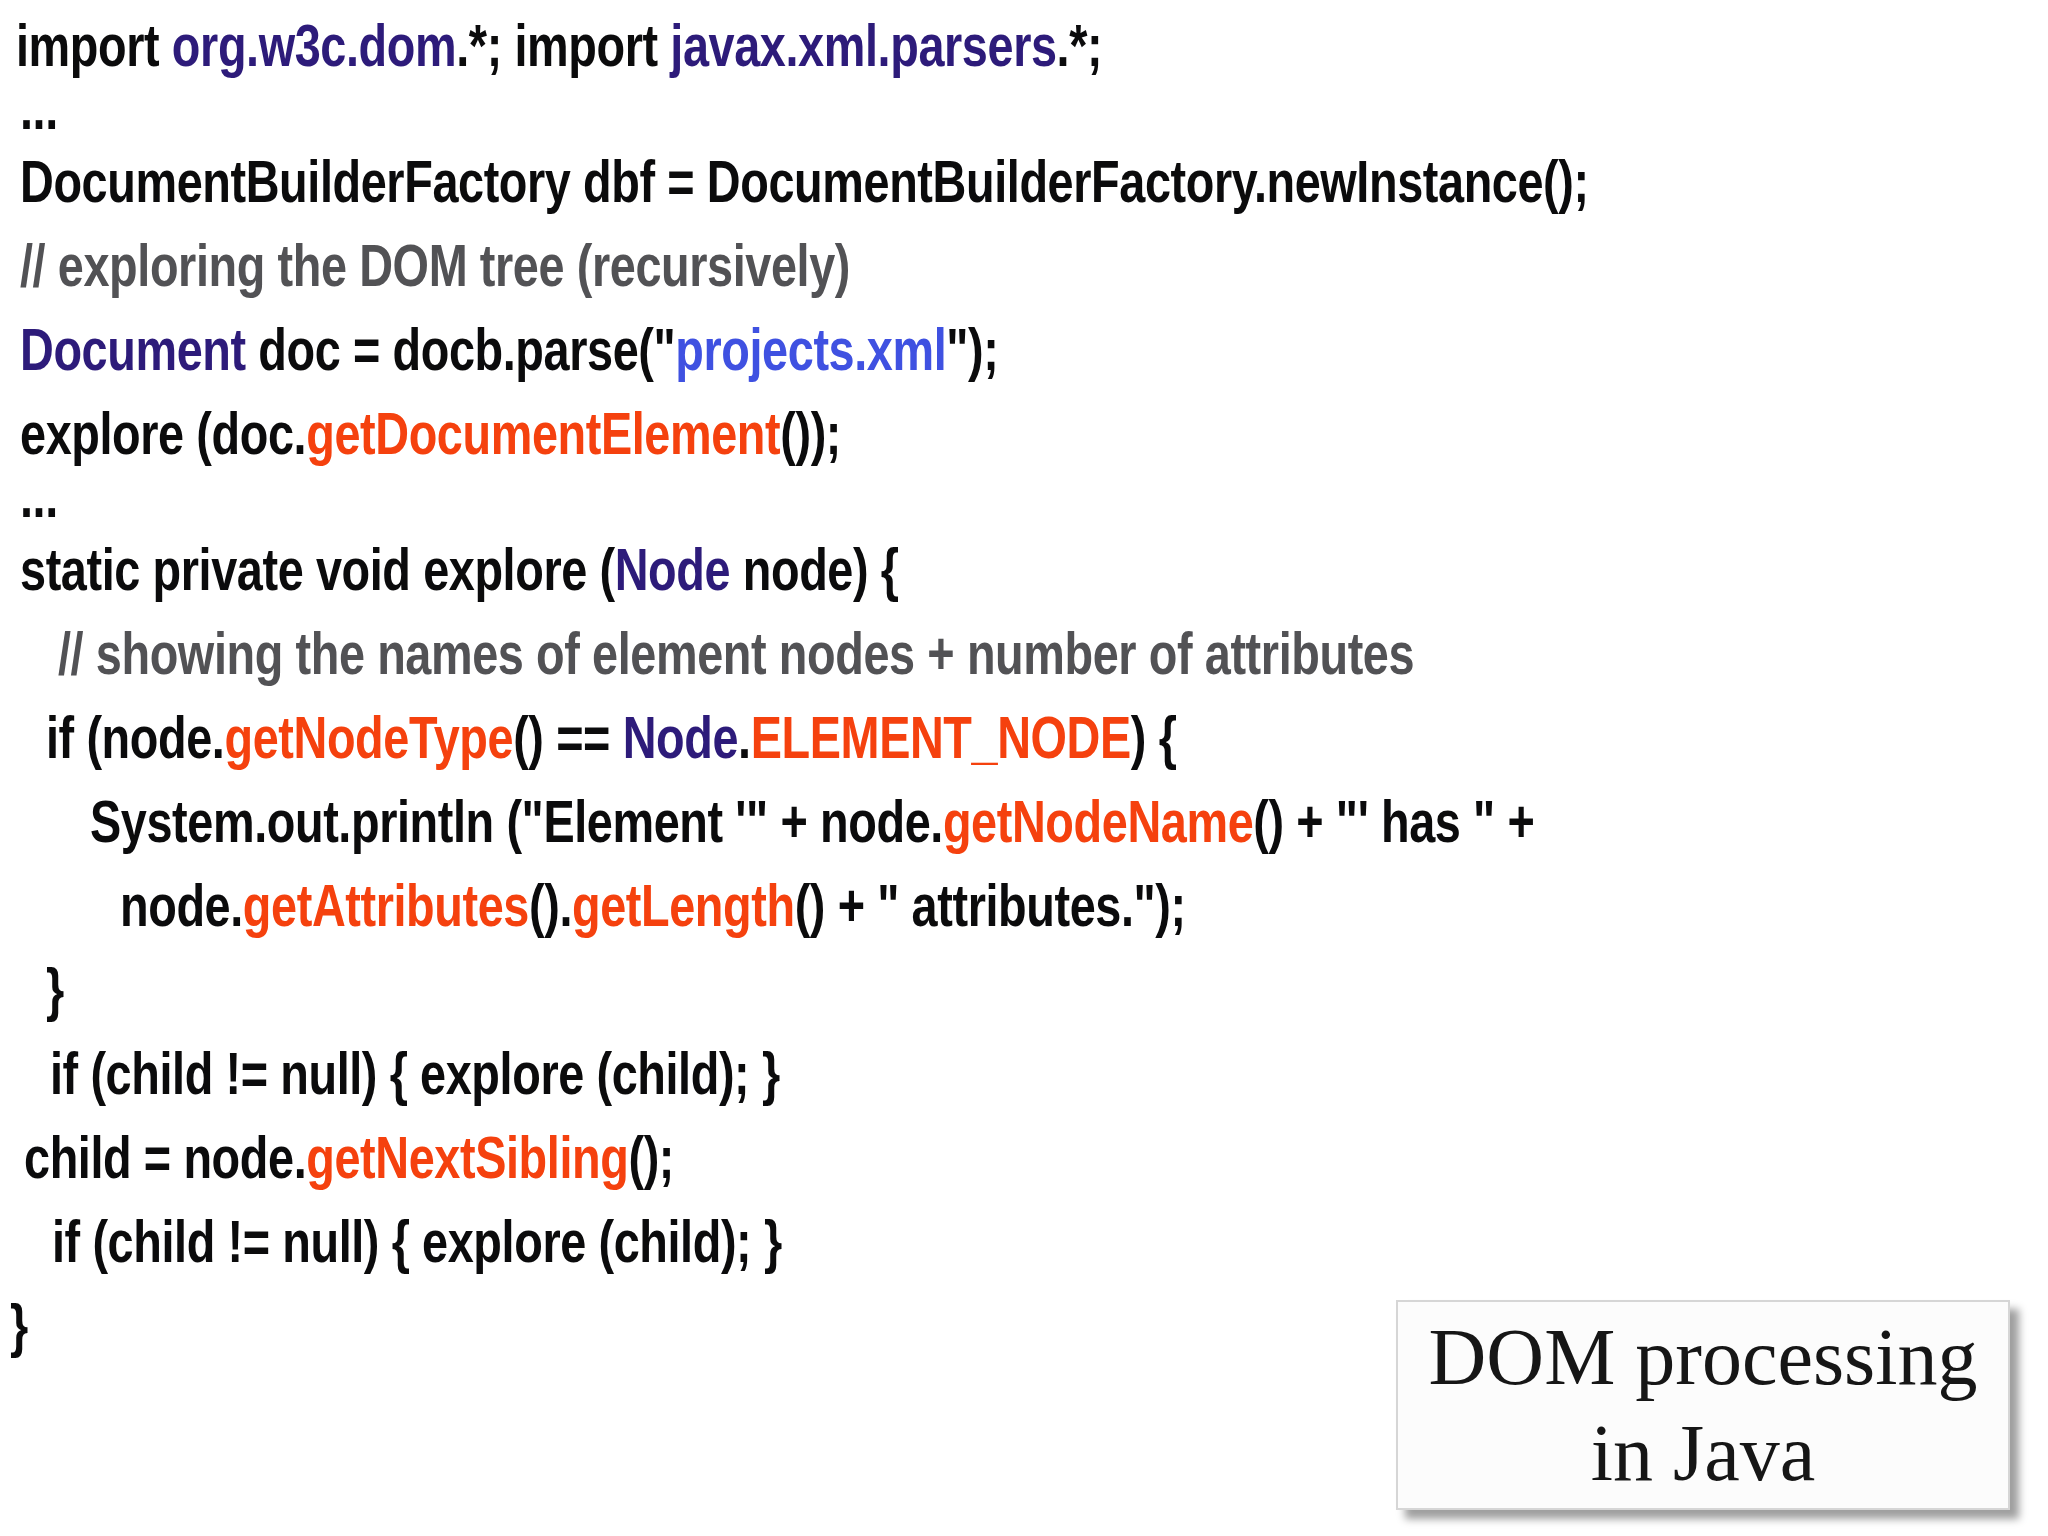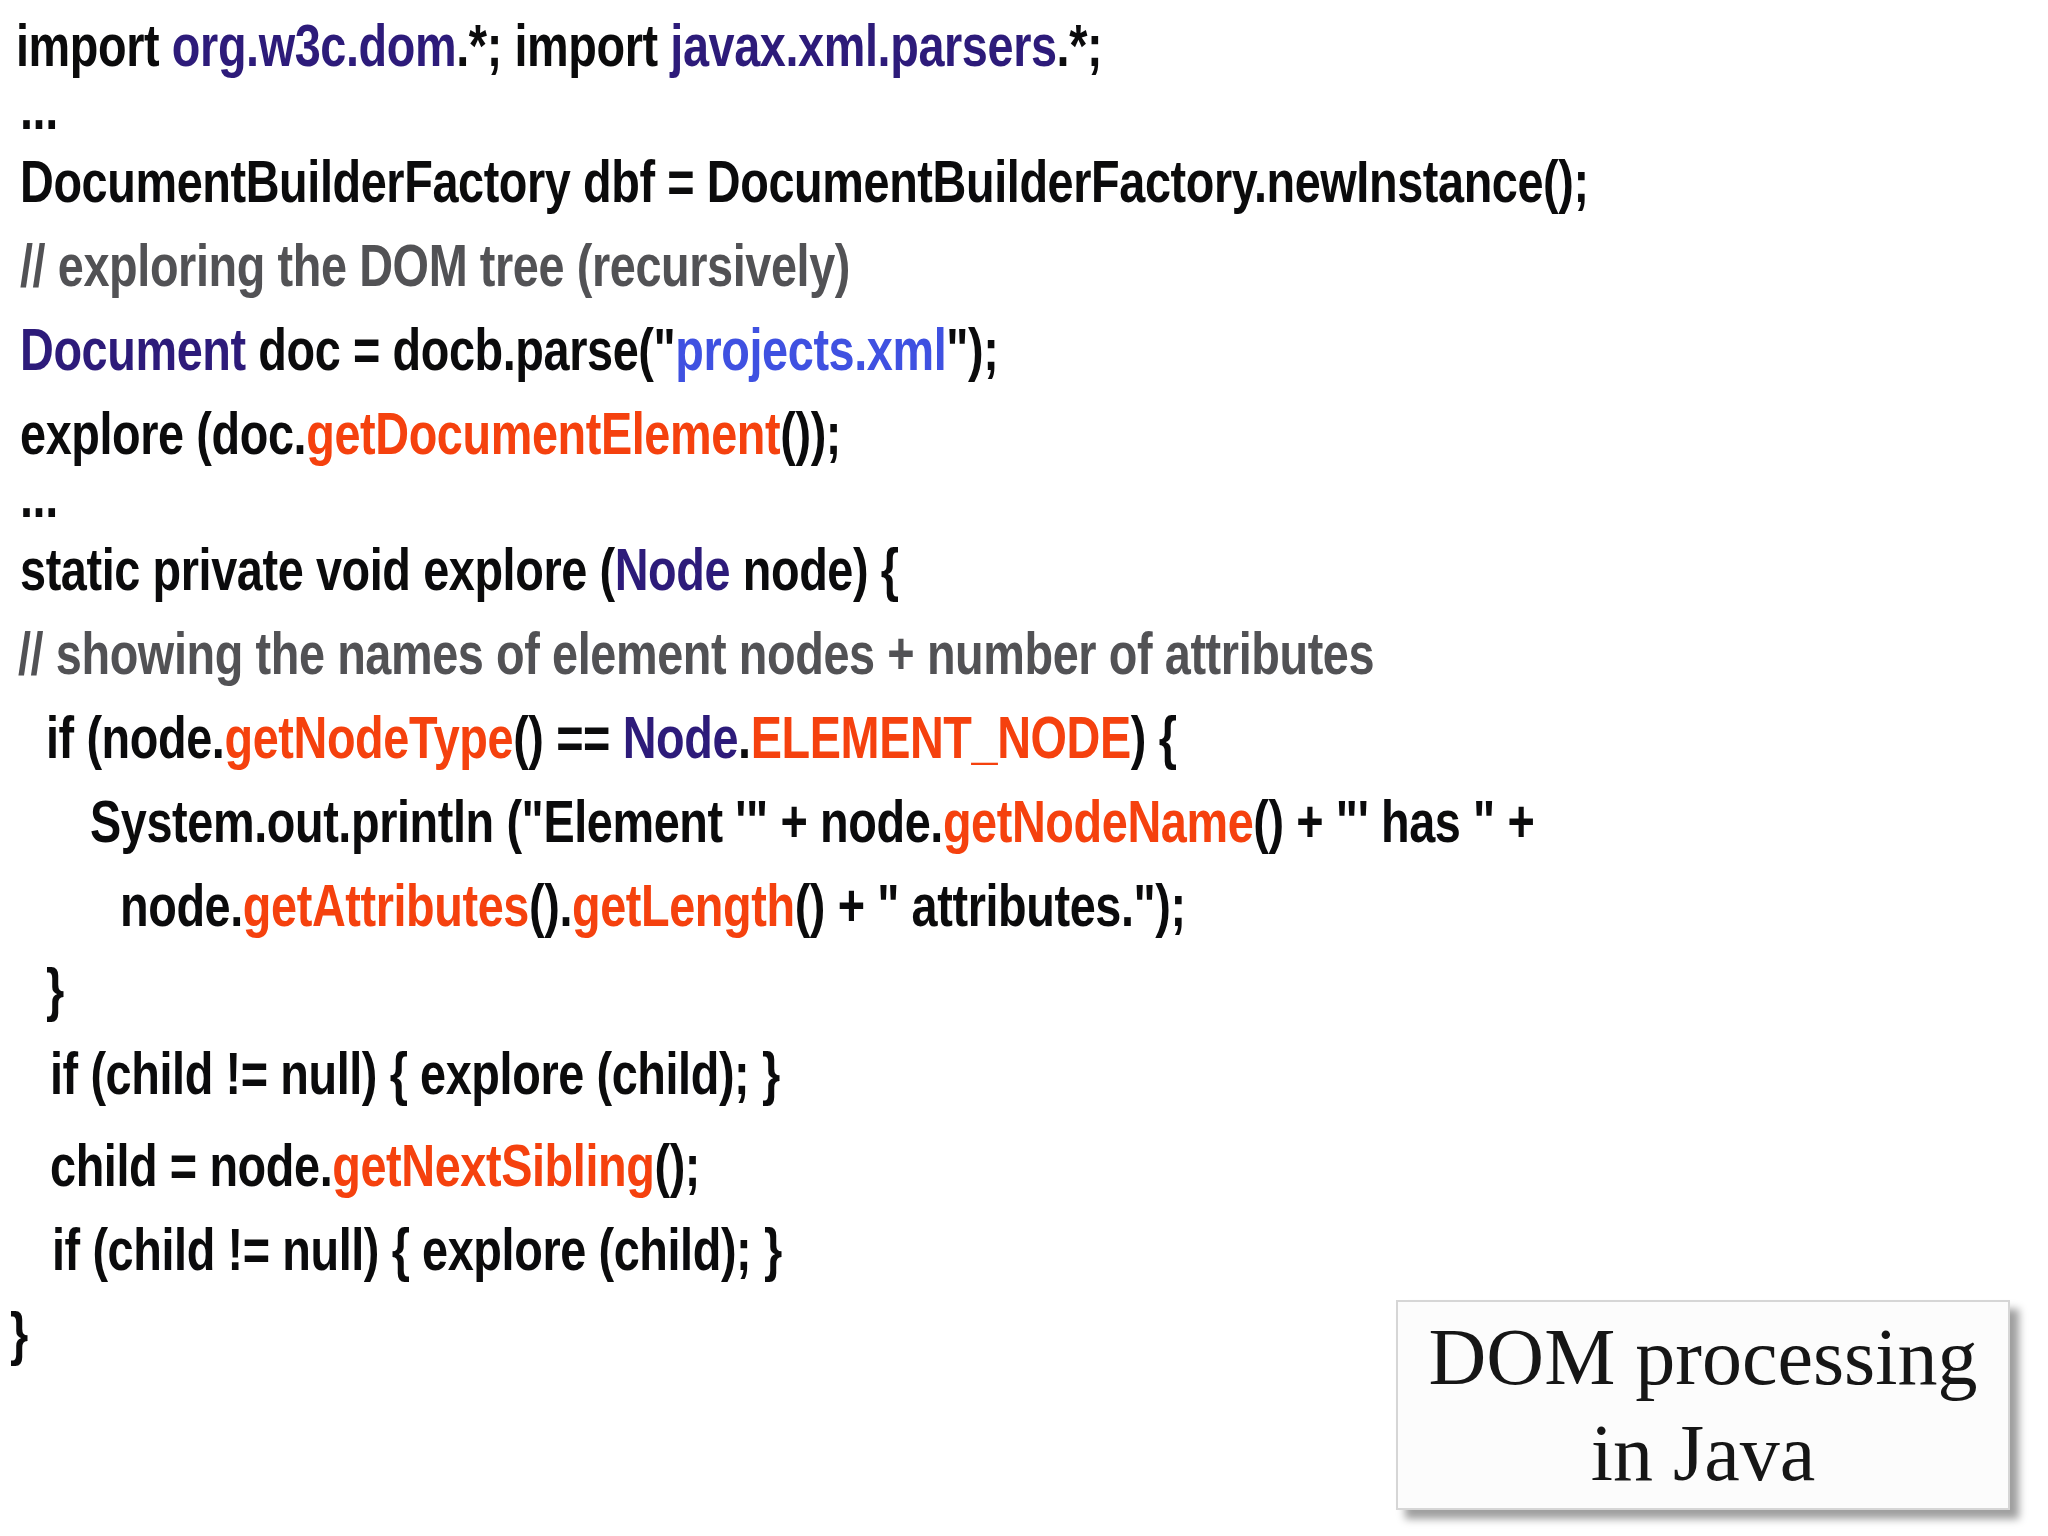--- a/index.html
+++ b/index.html
@@ -54,27 +54,27 @@
 <div id="slide">
   <div id="code-area">
       <div class="line" style="padding-left: 16px;"><span class="squeeze"><span style="color: rgb(11, 11, 12);">import </span><span style="color: rgb(45, 27, 122);">org.w3c.dom</span><span style="color: rgb(11, 11, 12);">.*; import </span><span style="color: rgb(45, 27, 122);">javax.xml.parsers</span><span style="color: rgb(11, 11, 12);">.*;</span></span></div>
       <div class="line short" style="padding-left: 20px;"><span class="squeeze"><span style="color: rgb(11, 11, 12);">...</span></span></div>
       <div class="line" style="padding-left: 20px;"><span class="squeeze"><span style="color: rgb(11, 11, 12);">DocumentBuilderFactory dbf = DocumentBuilderFactory.newInstance();</span></span></div>
       <div class="line" style="padding-left: 20px;"><span class="squeeze"><span style="color: rgb(82, 82, 85);">// exploring the DOM tree (recursively)</span></span></div>
       <div class="line" style="padding-left: 20px;"><span class="squeeze"><span style="color: rgb(45, 27, 122);">Document</span><span style="color: rgb(11, 11, 12);"> doc = docb.parse("</span><span style="color: rgb(63, 81, 225);">projects.xml</span><span style="color: rgb(11, 11, 12);">");</span></span></div>
       <div class="line" style="padding-left: 20px;"><span class="squeeze"><span style="color: rgb(11, 11, 12);">explore (doc.</span><span style="color: rgb(245, 65, 14);">getDocumentElement</span><span style="color: rgb(11, 11, 12);">());</span></span></div>
       <div class="line short" style="padding-left: 20px;"><span class="squeeze"><span style="color: rgb(11, 11, 12);">...</span></span></div>
       <div class="line" style="padding-left: 20px;"><span class="squeeze"><span style="color: rgb(11, 11, 12);">static private void explore (</span><span style="color: rgb(45, 27, 122);">Node</span><span style="color: rgb(11, 11, 12);"> node) {</span></span></div>
-      <div class="line" style="padding-left: 18px;"><span class="squeeze"><span style="color: rgb(82, 82, 85);">// showing the names of element nodes + number of attributes</span></span></div>
+      <div class="line" style="padding-left: 18px; margin-left: 40px;"><span class="squeeze"><span style="color: rgb(82, 82, 85);">// showing the names of element nodes + number of attributes</span></span></div>
       <div class="line" style="padding-left: 46px;"><span class="squeeze"><span style="color: rgb(11, 11, 12);">if (node.</span><span style="color: rgb(245, 65, 14);">getNodeType</span><span style="color: rgb(11, 11, 12);">() == </span><span style="color: rgb(45, 27, 122);">Node</span><span style="color: rgb(11, 11, 12);">.</span><span style="color: rgb(245, 65, 14);">ELEMENT_NODE</span><span style="color: rgb(11, 11, 12);">) {</span></span></div>
       <div class="line" style="padding-left: 90px;"><span class="squeeze"><span style="color: rgb(11, 11, 12);">System.out.println ("Element '" + node.</span><span style="color: rgb(245, 65, 14);">getNodeName</span><span style="color: rgb(11, 11, 12);">() + "' has " +</span></span></div>
       <div class="line" style="padding-left: 120px;"><span class="squeeze"><span style="color: rgb(11, 11, 12);">node.</span><span style="color: rgb(245, 65, 14);">getAttributes</span><span style="color: rgb(11, 11, 12);">().</span><span style="color: rgb(245, 65, 14);">getLength</span><span style="color: rgb(11, 11, 12);">() + " attributes.");</span></span></div>
       <div class="line" style="padding-left: 46px;"><span class="squeeze"><span style="color: rgb(11, 11, 12);">}</span></span></div>
       <div class="line" style="padding-left: 50px;"><span class="squeeze"><span style="color: rgb(11, 11, 12);">if (child != null) { explore (child); }</span></span></div>
-      <div class="line" style="padding-left: 50px; margin-top: 8px;"><span class="squeeze"><span style="color: rgb(11, 11, 12);">child = node.</span><span style="color: rgb(245, 65, 14);">getNextSibling</span><span style="color: rgb(11, 11, 12);">();</span></span></div>
+      <div class="line" style="padding-left: 24px;"><span class="squeeze"><span style="color: rgb(11, 11, 12);">child = node.</span><span style="color: rgb(245, 65, 14);">getNextSibling</span><span style="color: rgb(11, 11, 12);">();</span></span></div>
       <div class="line" style="padding-left: 52px;"><span class="squeeze"><span style="color: rgb(11, 11, 12);">if (child != null) { explore (child); }</span></span></div>
       <div class="line" style="padding-left: 10px;"><span class="squeeze"><span style="color: rgb(11, 11, 12);">}</span></span></div>
     </div>
 
   <div id="caption-box">
     <div>DOM processing</div>
     <div>in Java</div>
   </div>
 </div>
 

